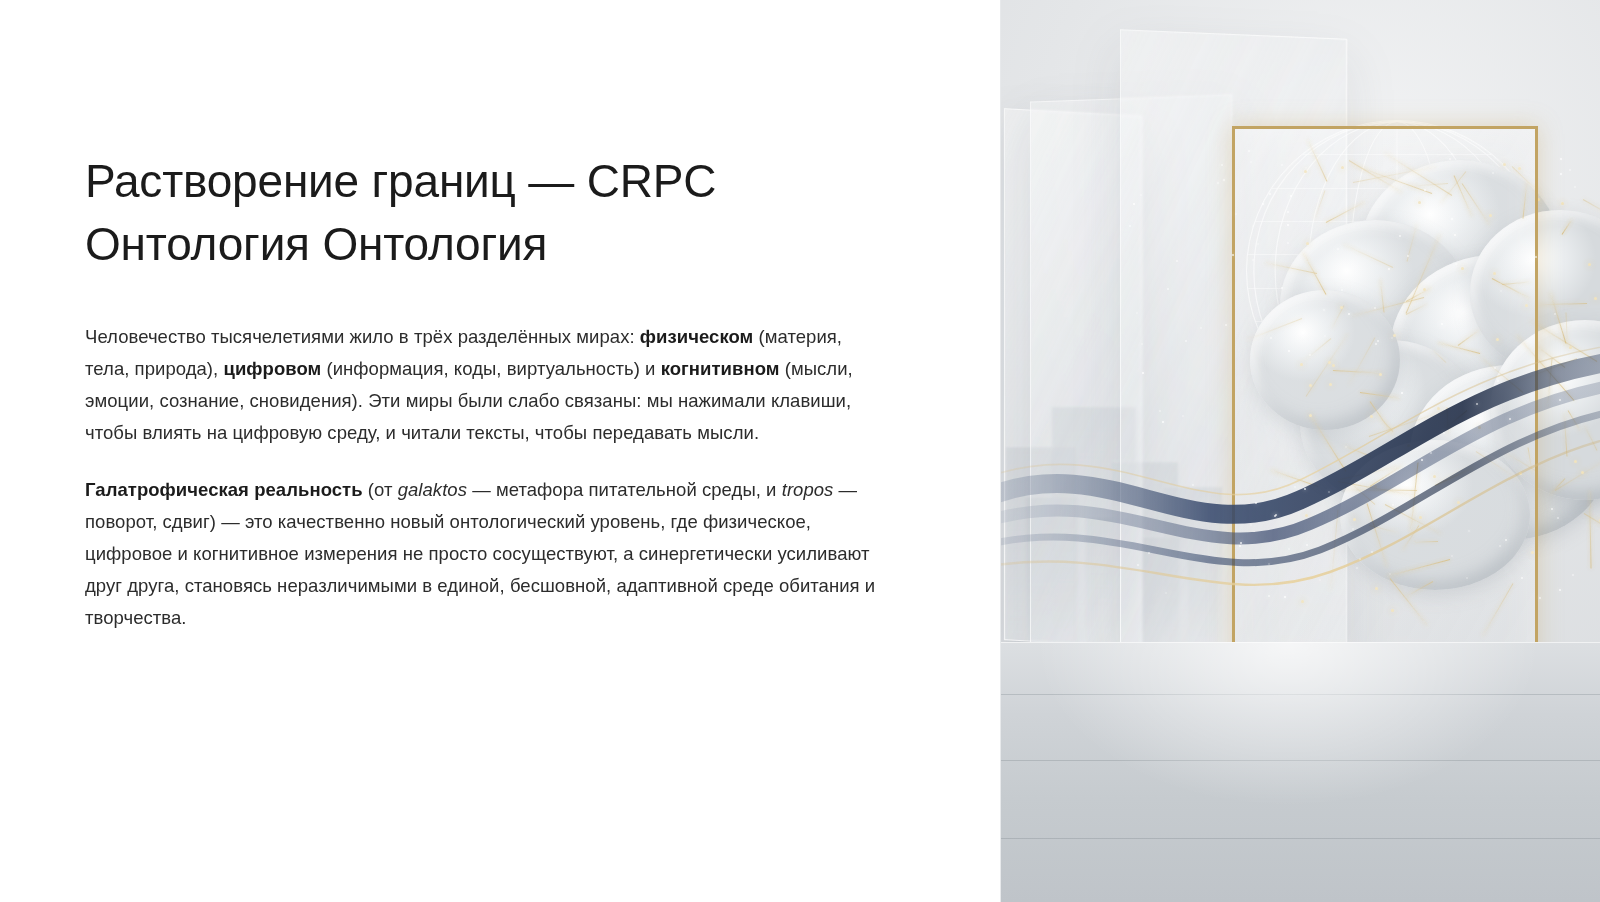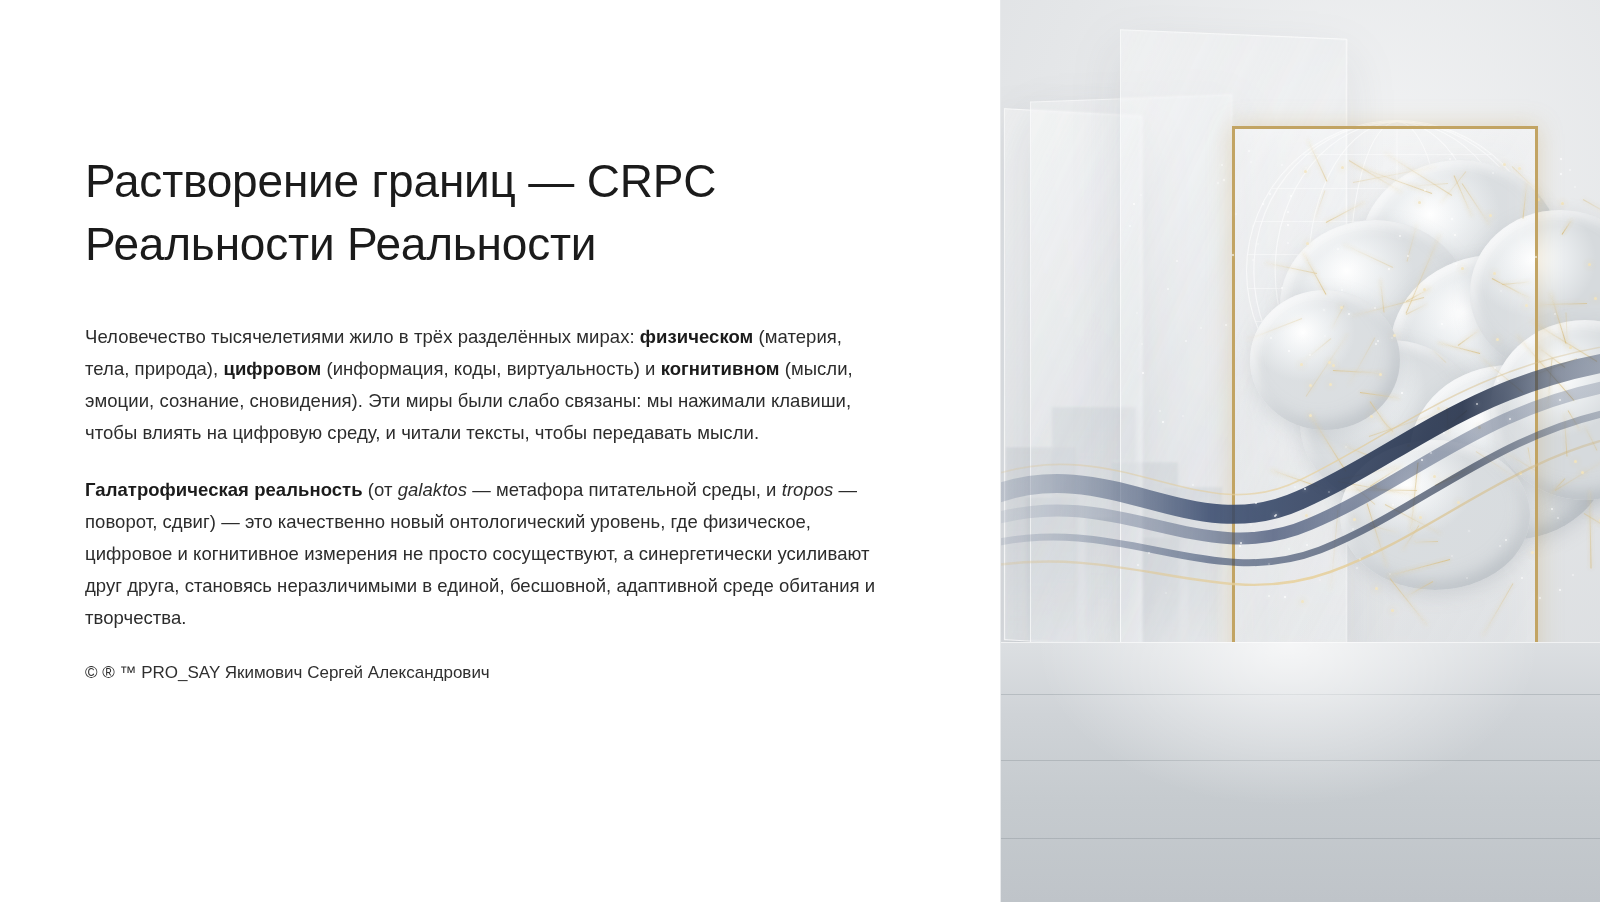--- a/index.html
+++ b/index.html
@@ -243,26 +243,25 @@
     z-index: 9;
   }
 </style>
 </head>
 <body>
 
 <div class="slide">
 
   <div class="text-pane">
 
-    <h1 class="title">Растворение границ — CRPC Реальности Реальности</h1>
+    <h1 class="title">Растворение границ — CRPC Онтология Онтология</h1>
 
     <div class="body-block">
       <p class="para"><span>Человечество тысячелетиями жило в трёх разделённых мирах: </span><b>физическом</b><span> (материя, тела, природа), </span><b>цифровом</b><span> (информация, коды, виртуальность) и </span><b>когнитивном</b><span> (мысли, эмоции, сознание, сновидения). Эти миры были слабо связаны: мы нажимали клавиши, чтобы влиять на цифровую среду, и читали тексты, чтобы передавать мысли.</span></p>
       <p class="para"><b>Галатрофическая реальность</b><span> (от </span><i>galaktos</i><span> — метафора питательной среды, и </span><i>tropos</i><span> — поворот, сдвиг) — это качественно новый онтологический уровень, где физическое, цифровое и когнитивное измерения не просто сосуществуют, а синергетически усиливают друг друга, становясь неразличимыми в единой, бесшовной, адаптивной среде обитания и творчества.</span></p>
-      <p class="copyright">© ® ™ PRO_SAY Якимович Сергей Александрович</p>
     </div>
 
   </div>
 
   <div class="image-pane">
 
     <div class="skyline" id="skyline">
         <i style="left: 6px; width: 70px; height: 210px;"></i>
         <i style="left: 26px; width: 52px; height: 160px;"></i>
         <i style="left: 52px; width: 84px; height: 250px;"></i>

